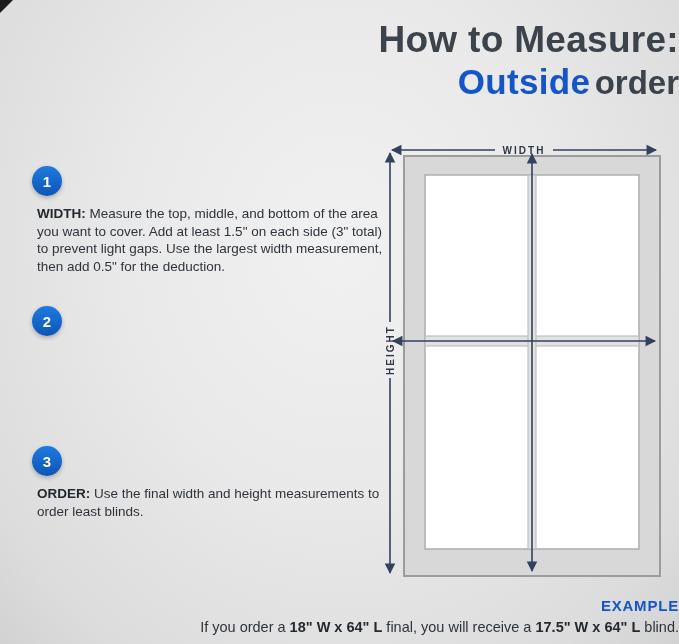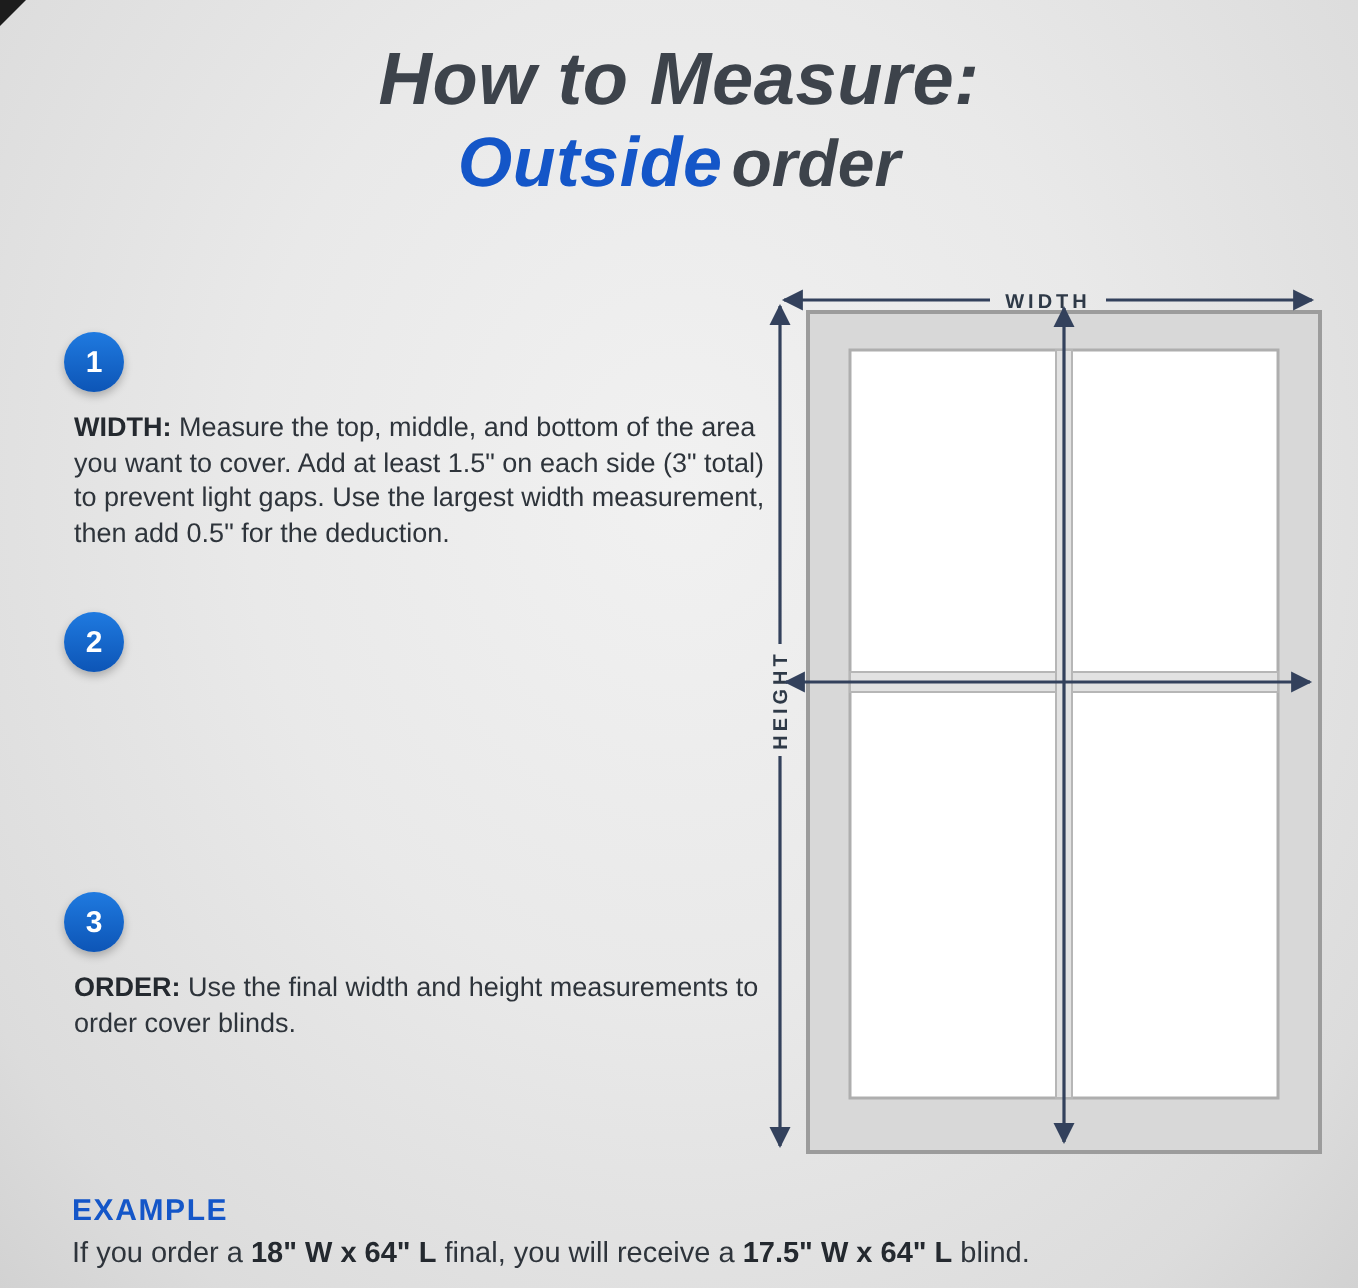--- a/index.html
+++ b/index.html
@@ -8,21 +8,21 @@
     width:679px; height:644px;
     background: radial-gradient(ellipse at 50% 38%, #f1f1f1 0%, #e9e9e9 45%, #dcdcdc 85%, #d2d2d2 100%);
     font-family:"Liberation Sans", sans-serif;
     overflow:hidden;
   }
   .corner-artifact{
     position:absolute; top:0; left:0; width:0; height:0;
     border-top:13px solid #1c1c1c; border-right:13px solid transparent;
   }
   
-  .title { position:absolute; top:20px; left:0; right:0; text-align:center; line-height:1.1;font-style:italic; }
+  .title { position:absolute; top:20px; left:0; right:0; text-align:right; line-height:1.1; }
   .title-line1 { font-size:37px; font-weight:600; color:#3d434b; letter-spacing:0.3px; }
   .title-line2 { margin-top:2px; }
   .title-highlight { font-size:35px; font-weight:800; color:#1456c8; letter-spacing:0.3px; }
   .title-rest { font-size:33px; font-weight:600; color:#3d434b; }
 
   
   .step { position:absolute; left:30px; width:354px; }
   .step-1 { top:166px; }
   .step-2 { top:306px; }
   .step-3 { top:446px; }
@@ -38,21 +38,21 @@
     margin:9px 0 0 0; padding-left:7px;
     font-size:13.5px; line-height:1.31; color:#2e343b;
   }
   .step-text strong { font-weight:700; color:#24292f; }
 
   
   .diagram { position:absolute; left:383px; top:136px; width:282px; height:446px; }
   .dlabel { font:700 10px "Liberation Sans", sans-serif; fill:#2e3947; letter-spacing:2px; }
 
   
-  .example { position:absolute; left:0; right:0; top:597px; text-align:left;margin-left:36px; }
+  .example { position:absolute; left:0; right:0; top:597px; text-align:right; }
   .example-heading { color:#1456c8; font-weight:800; font-size:15px; letter-spacing:0.8px; }
   .example-text { margin-top:5px; font-size:14.5px; color:#2e343b; }
   .example-text b { font-weight:700; color:#24292f; }
 </style>
 </head>
 <body>
 
 <div class="page">
 
   <div class="corner-artifact"></div>
@@ -74,21 +74,21 @@
   </div>
 
   <div class="step step-2">
     <div class="badge">2</div>
   </div>
 
   <div class="step step-3">
     <div class="badge">3</div>
     <p class="step-text">
       <strong>ORDER:</strong>
-      <span>Use the final width and height measurements to order cover blinds.</span>
+      <span>Use the final width and height measurements to order least blinds.</span>
     </p>
   </div>
 
   <div class="diagram">
     <svg viewBox="0 0 282 446" width="282" height="446">
       <defs>
         <marker id="ah" viewBox="0 0 8 8" markerWidth="7.5" markerHeight="7.5" refX="6.8" refY="4" orient="auto-start-reverse">
           <path d="M0.5,0.5 L7.5,4 L0.5,7.5 z" fill="#33415c"></path>
         </marker>
       </defs>

